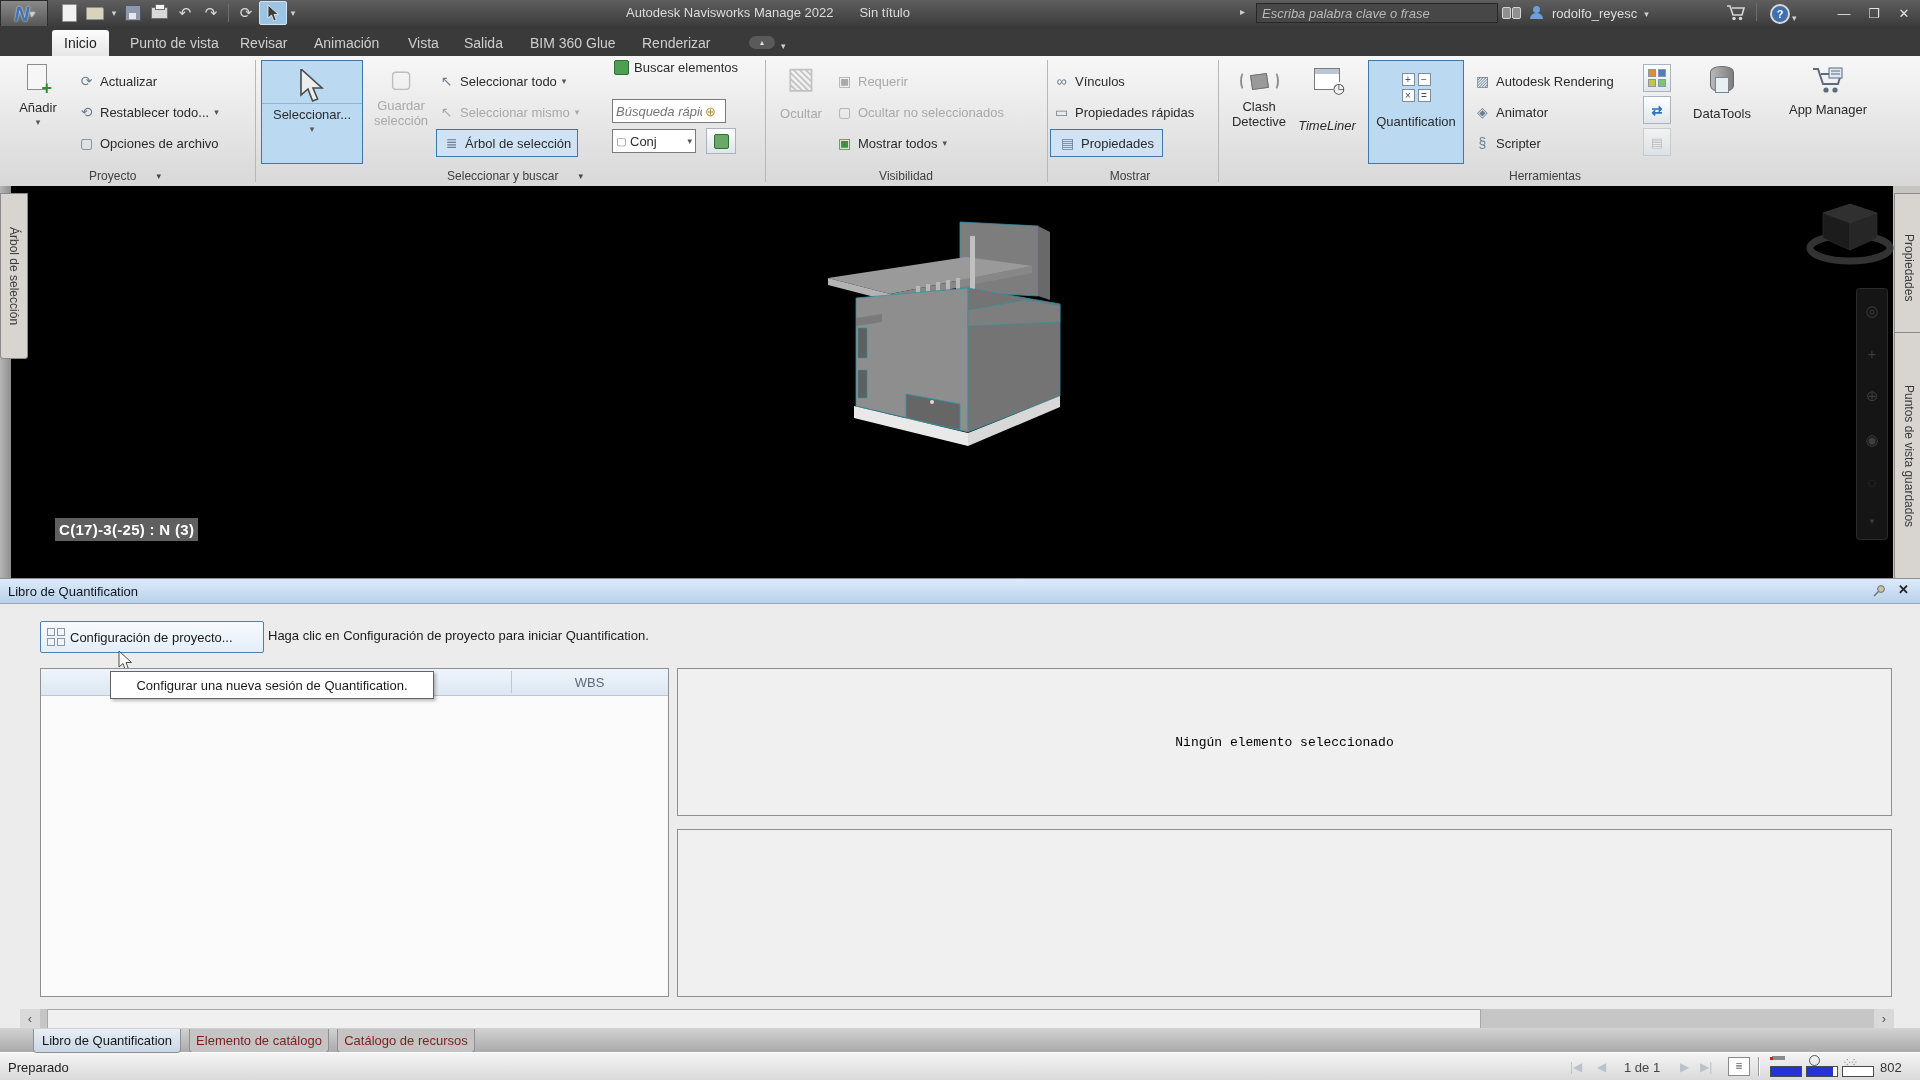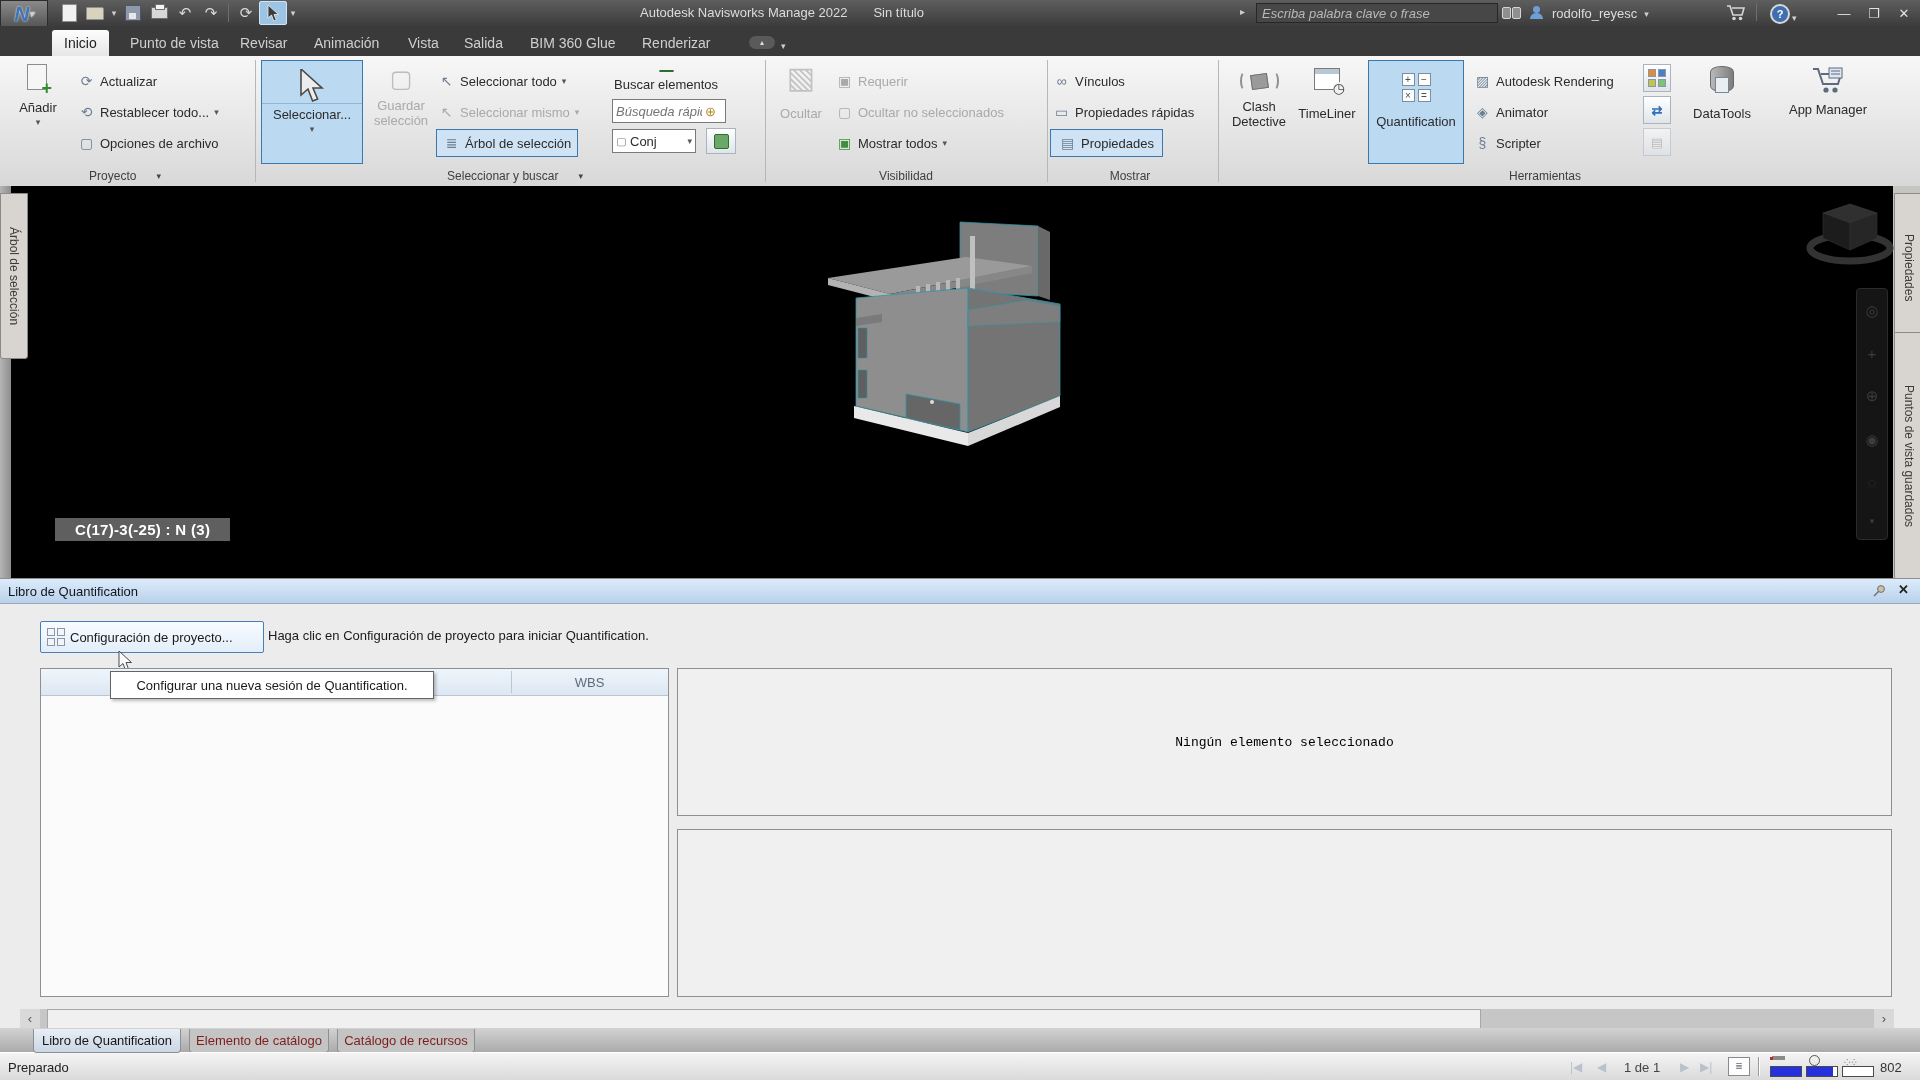--- a/index.html
+++ b/index.html
@@ -65,21 +65,21 @@
   .tlicon{width:24px;height:20px;background:#fff;border:1px solid #7a7a7a;position:relative;}
   .tlicon:before{content:"";position:absolute;left:0;top:0;right:0;height:5px;background:#b9c6d4;}
   .tlicon:after{content:"◷";position:absolute;right:-6px;bottom:-6px;font-size:14px;color:#4a4a4a;background:#f2f2f2;border-radius:50%;line-height:13px;}
   
   .viewport{left:0;top:186px;width:1920px;height:392px;background:#000;}
   .edgeL{left:0;top:186px;width:11px;height:392px;background:linear-gradient(90deg,#b5b5b5,#8e8e8e);}
   .edgeR{left:1893px;top:186px;width:27px;height:392px;background:#c7c5c0;}
   .vtab{position:absolute;background:#d8d5d0;border:1px solid #8a8a8a;color:#3a3a3a;font-size:12px;
         writing-mode:vertical-rl;display:flex;align-items:center;justify-content:center;padding:6px 1px;border-radius:0 0 3px 3px;}
   .sel-label{position:absolute;background:#5f5f5f;color:#fff;font-weight:bold;font-size:15px;
-             padding:3px 20px;letter-spacing:.3px;}
+             padding:3px 4px;letter-spacing:.3px;}
   .navbar{position:absolute;background:#151515;border:1px solid #2b2b2b;border-radius:4px;
           display:flex;flex-direction:column;align-items:center;justify-content:space-around;color:#3d3d3d;font-size:15px;}
   
   .qpanel{left:0;top:578px;width:1920px;height:474px;background:#ececec;border-top:1px solid #8f8f8f;}
   .qhead{left:0;top:0;width:1920px;height:24px;background:linear-gradient(#dcebfb,#b9d1ea);border-bottom:1px solid #9aa7b8;
          display:flex;align-items:center;color:#10151c;font-size:13px;}
   .cfgbtn{position:absolute;left:40px;top:42px;width:216px;height:30px;border:1px solid #4a7fb5;border-radius:2px;
           background:linear-gradient(#f8fbfe,#e3eefa);display:flex;align-items:center;gap:5px;padding-left:6px;font-size:13px;color:#1a1a1a;}
   .hint{position:absolute;left:268px;top:49px;font-size:13px;color:#1a1a1a;}
   .qtable{position:absolute;left:40px;top:89px;width:627px;height:327px;background:#fbfbfb;border:1px solid #8f8f8f;}
@@ -140,21 +140,21 @@
       </div>
     <div class="qbtn qsel">
       <svg width="13" height="17" viewBox="0 0 13 17">
           <polygon points="1,0 1,13 4.5,10 6.8,16 9.3,15 7,9.5 11.5,9.5" fill="#3c3c3c" stroke="#f2f2f2" stroke-width="0.8"></polygon>
         </svg>
     </div>
     <div class="qbtn" style="width:12px;">
         <span class="caret">▾</span>
       </div>
   </div>
-  <div class="abs" style="left:640px;top:5px;display:flex;gap:26px;">
+  <div class="abs" style="left:626px;top:5px;display:flex;gap:26px;">
     <span class="ttext">Autodesk Navisworks Manage 2022</span>
     <span class="ttext">Sin título</span>
   </div>
   <div class="abs" style="left:1240px;top:6px;color:#cfcfcf;font-size:10px;"><span>▸</span></div>
   <input class="abs tsearch" style="left: 1256px; top: 3px;" placeholder="Escriba palabra clave o frase">
   <div class="abs binoc" style="left:1502px;top:7px;">
       <i></i>
       <i></i>
     </div>
   <div class="abs userico" style="left:1530px;top:6px;"></div>
@@ -261,21 +261,21 @@
   </div>
   <div class="rrow dis" style="left:438px;top:45px;">
     <span class="ic16 dis">↖</span>
       <span>Seleccionar mismo</span>
     <span class="caret dis">▾</span>
   </div>
   <div class="rrow hlrow" style="left:436px;top:73px;height:26px;padding:0 6px;">
     <span class="ic16">≣</span>
       <span>Árbol de selección</span>
   </div>
-  <div class="rrow" style="left:614px;top:14px;flex-direction:column;">
+  <div class="rrow" style="left:614px;top:0;">
     <span class="greenbox"></span>
       <span>Buscar elementos</span>
   </div>
   <div class="abs searchfield" style="left:612px;top:43px;">
     <input placeholder="Búsqueda rápid." style="">
     <span style="font-size:13px;color:#b58a2a;">⊕</span>
   </div>
   <div class="abs searchfield" style="left:612px;top:73px;width:82px;">
     <span class="ic16" style="font-size:11px;color:#7a7a7a;">▢</span>
     <span style="flex:1;color:#2b2b2b;">Conj</span>
@@ -332,21 +332,21 @@
   <div class="bb" style="left:1228px;width:62px;">
     <span style="display:flex;align-items:center;gap:1px;margin-top:8px;height:26px;">
       <span class="arc arcL"></span>
         <span class="clashbox"></span>
         <span class="arc"></span>
     </span>
     <span style="margin-top:5px;">Clash Detective</span>
   </div>
   <div class="bb" style="left:1294px;width:66px;">
     <span class="tlicon" style="margin-top:8px;"></span>
-    <span style="margin-top:16px;">TimeLiner</span>
+    <span style="margin-top:28px;font-style:italic;">TimeLiner</span>
   </div>
   <div class="bb hl" style="left:1368px;width:94px;height:102px;">
     <span class="grid22" style="margin-top:12px;">
       <span>+</span>
         <span>−</span>
         <span>×</span>
         <span>=</span>
     </span>
     <span style="margin-top:12px;">Quantification</span>
   </div>

